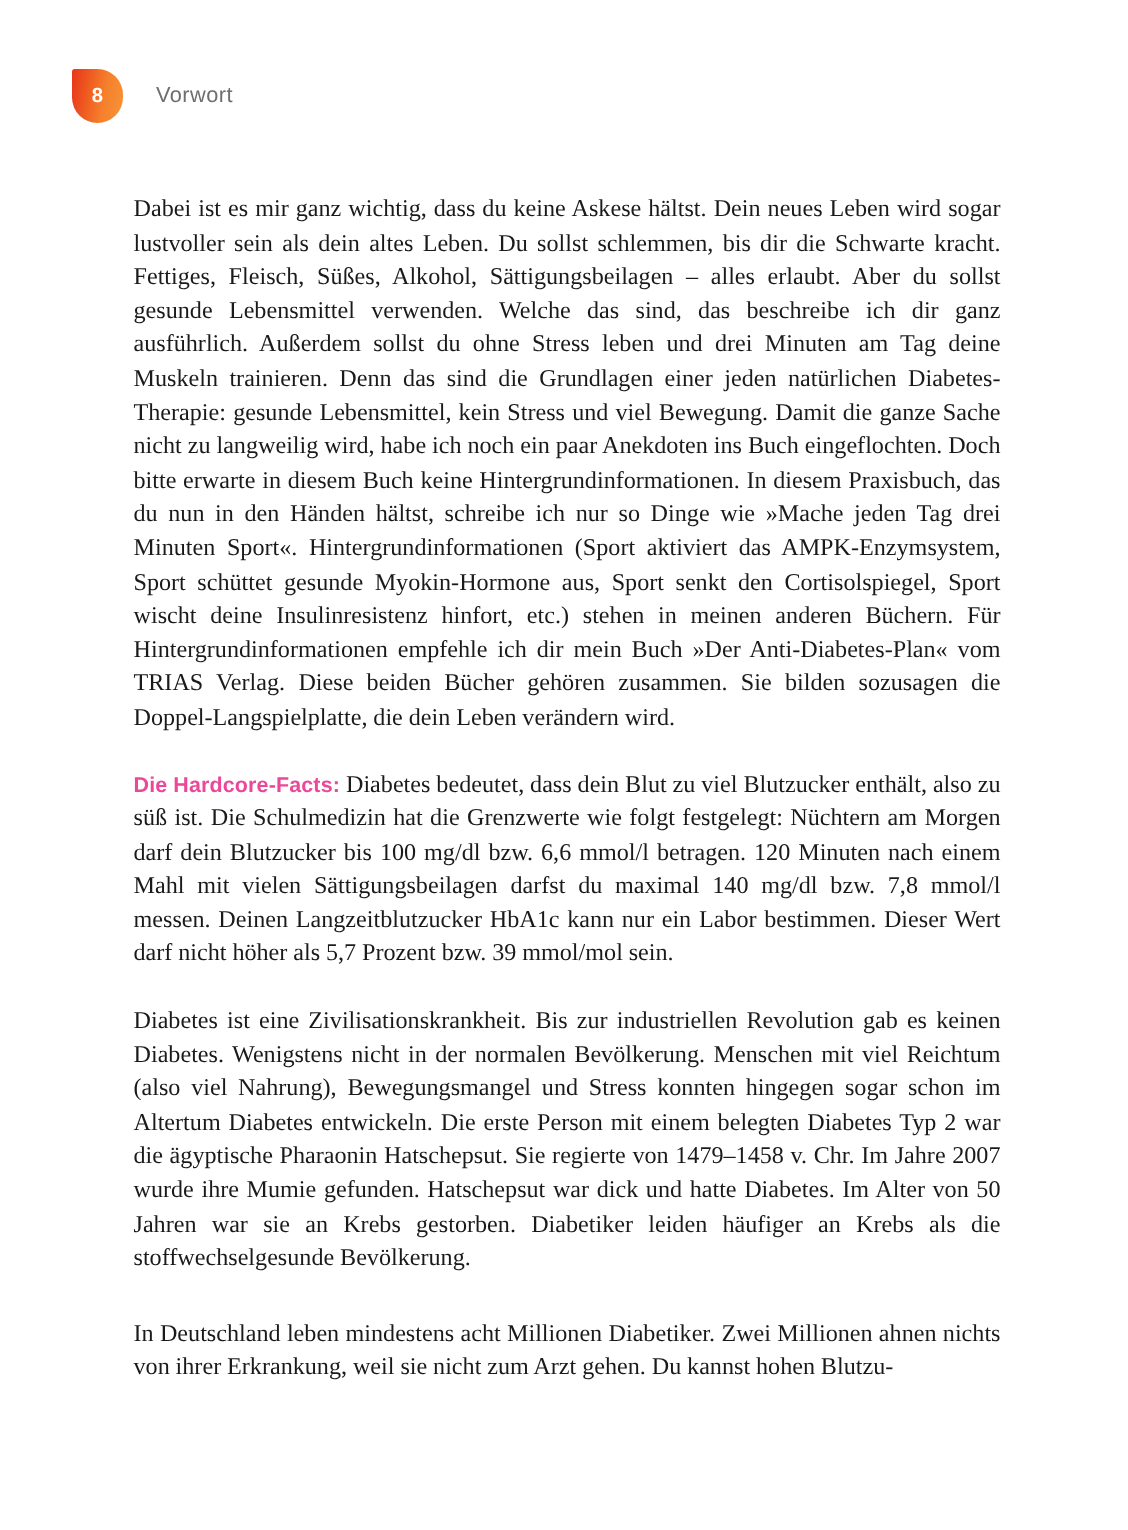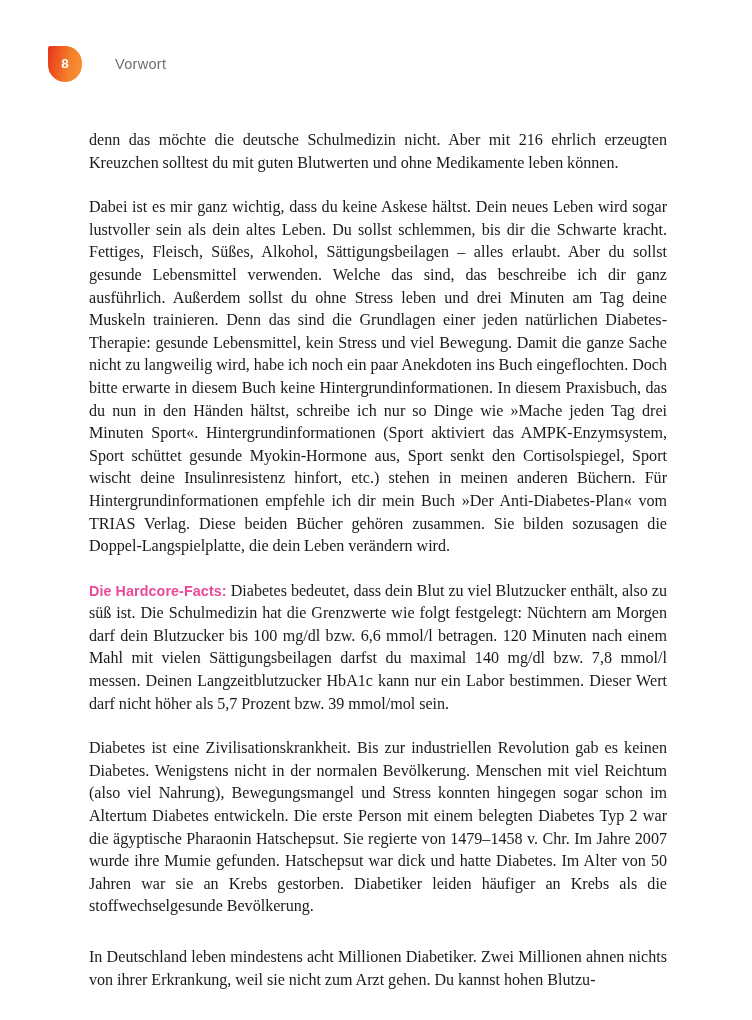--- a/index.html
+++ b/index.html
@@ -46,21 +46,21 @@
     font-family: "Liberation Sans", "DejaVu Sans", sans-serif;
     font-size: 13.5px;
     font-weight: 600;
     letter-spacing: 0.2px;
     line-height: 1;
     padding-bottom: 1px;
     box-sizing: border-box;
   }
 
   .running-title {
-    margin-left: 33px;
+    margin-left: 22px;
     font-family: "Liberation Sans", "DejaVu Sans", sans-serif;
     font-size: 14.5px;
     color: #6e6e6e;
     letter-spacing: 0.3px;
     white-space: nowrap;
   }
 
   
   .text-block {
     position: absolute;
@@ -98,21 +98,20 @@
 
 <div class="page">
 
   <div class="running-head">
     <div class="folio-badge">8</div>
     <div class="running-title">Vorwort</div>
   </div>
 
   <div class="text-block">
 
-    <p class="para">denn das möchte die deutsche Schulmedizin nicht. Aber mit 216 ehrlich erzeugten Kreuzchen solltest du mit guten Blutwerten und ohne Medikamente leben können.</p>
 
     <p class="para">Dabei ist es mir ganz wichtig, dass du keine Askese hältst. Dein neues Leben wird sogar lustvoller sein als dein altes Leben. Du sollst schlemmen, bis dir die Schwarte kracht. Fettiges, Fleisch, Süßes, Alkohol, Sättigungsbeilagen – alles erlaubt. Aber du sollst gesunde Lebensmittel verwenden. Welche das sind, das beschreibe ich dir ganz ausführlich. Außerdem sollst du ohne Stress leben und drei Minuten am Tag deine Muskeln trainieren. Denn das sind die Grundlagen einer jeden natürlichen Diabetes-Therapie: gesunde Lebensmittel, kein Stress und viel Bewegung. Damit die ganze Sache nicht zu langweilig wird, habe ich noch ein paar Anekdoten ins Buch eingeflochten. Doch bitte erwarte in diesem Buch keine Hintergrundinformationen. In diesem Praxisbuch, das du nun in den Händen hältst, schreibe ich nur so Dinge wie »Mache jeden Tag drei Minuten Sport«. Hintergrundinformationen (Sport aktiviert das AMPK-Enzymsystem, Sport schüttet gesunde Myokin-Hormone aus, Sport senkt den Cortisolspiegel, Sport wischt deine Insulinresistenz hinfort, etc.) stehen in meinen anderen Büchern. Für Hintergrundinformationen empfehle ich dir mein Buch »Der Anti-Diabetes-Plan« vom TRIAS Verlag. Diese beiden Bücher gehören zusammen. Sie bilden sozusagen die Doppel-Langspielplatte, die dein Leben verändern wird.</p>
 
     <p class="para"><span class="lead-in">Die Hardcore-Facts:</span><span> Diabetes bedeutet, dass dein Blut zu viel Blutzucker enthält, also zu süß ist. Die Schulmedizin hat die Grenzwerte wie folgt festgelegt: Nüchtern am Morgen darf dein Blutzucker bis 100 mg/dl bzw. 6,6 mmol/l betragen. 120 Minuten nach einem Mahl mit vielen Sättigungsbeilagen darfst du maximal 140 mg/dl bzw. 7,8 mmol/l messen. Deinen Langzeitblutzucker HbA1c kann nur ein Labor bestimmen. Dieser Wert darf nicht höher als 5,7 Prozent bzw. 39 mmol/mol sein.</span></p>
 
     <p class="para">Diabetes ist eine Zivilisationskrankheit. Bis zur industriellen Revolution gab es keinen Diabetes. Wenigstens nicht in der normalen Bevölkerung. Menschen mit viel Reichtum (also viel Nahrung), Bewegungsmangel und Stress konnten hingegen sogar schon im Altertum Diabetes entwickeln. Die erste Person mit einem belegten Diabetes Typ 2 war die ägyptische Pharaonin Hatschepsut. Sie regierte von 1479–1458 v. Chr. Im Jahre 2007 wurde ihre Mumie gefunden. Hatschepsut war dick und hatte Diabetes. Im Alter von 50 Jahren war sie an Krebs gestorben. Diabetiker leiden häufiger an Krebs als die stoffwechselgesunde Bevölkerung.</p>
 
     <p class="para">In Deutschland leben mindestens acht Millionen Diabetiker. Zwei Millionen ahnen nichts von ihrer Erkrankung, weil sie nicht zum Arzt gehen. Du kannst hohen Blutzu-</p>
 
   </div>

